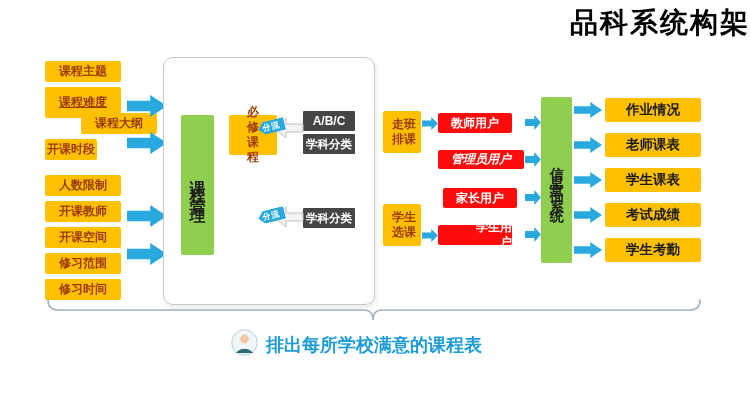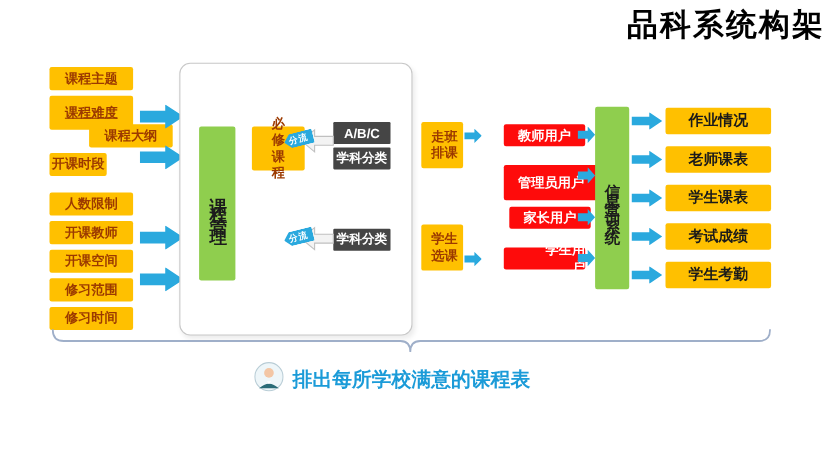--- a/index.html
+++ b/index.html
@@ -8,21 +8,21 @@
     font-family:"Liberation Sans","DejaVu Sans",sans-serif; overflow:hidden;
   }
   .abs { position:absolute; }
   .box {
     position:absolute; display:flex; align-items:center; justify-content:center;
     text-align:right; font-weight:bold; box-sizing:border-box; border-radius:2px;
     line-height:1.25;
   }
   .yb  { background:#FFC000; color:#9C3A00; font-size:12px; }
   .out { background:#FFC000; color:#1a1a1a; font-size:13.5px; }
-  .rb  { background:#FE0B0B; color:#ffffff; font-size:12px;margin-left:20px; }
+  .rb  { background:#FE0B0B; color:#ffffff; font-size:12px; }
   .db  { background:#454545; color:#ffffff; font-size:12px; border-radius:1px; }
   .gv  {
     background:#8FCE4E; color:#1c1c1c; writing-mode:vertical-lr;
     display:flex; align-items:center; justify-content:center;
   }
   .arrow-r {
     position:absolute; background:#2AA9DE;
     clip-path:polygon(0 26%, 58% 26%, 58% 0, 100% 50%, 58% 100%, 58% 74%, 0 74%);
   }
   .split-tag {
@@ -85,21 +85,21 @@
   <div class="split-tag" style="left:258px; top:209px;">分流</div>
   <div class="box db" style="left:303px; top:208px; width:52px; height:20px; font-size:11.5px;">学科分类</div>
 
   <div class="box yb" style="left:383px; top:111px; width:38px; height:42px; padding:0 5px;">走班排课</div>
   <div class="box yb" style="left:383px; top:204px; width:38px; height:42px; padding:0 5px;">学生选课</div>
 
   <div class="arrow-r" style="left:422px; top:117px; width:16px; height:13px;"></div>
   <div class="arrow-r" style="left:422px; top:229px; width:16px; height:13px;"></div>
 
   <div class="box rb" style="left:438px; top:113px; width:74px; height:20px;">教师用户</div>
-  <div class="box rb" style="left:438px; top:150px; width:86px; height:32px;">管理员用户</div>
+  <div class="box rb" style="left:438px; top:150px; width:86px; height:19px;font-style:italic;">管理员用户</div>
   <div class="box rb" style="left:443px; top:188px; width:74px; height:20px;">家长用户</div>
   <div class="box rb" style="left:438px; top:225px; width:74px; height:20px;padding-left:36px;">学生用户</div>
 
   <div class="arrow-r" style="left:525px; top:115px; width:16px; height:15px;"></div>
   <div class="arrow-r" style="left:525px; top:152px; width:16px; height:15px;"></div>
   <div class="arrow-r" style="left:525px; top:190px; width:16px; height:15px;"></div>
   <div class="arrow-r" style="left:525px; top:227px; width:16px; height:15px;"></div>
 
   <div class="box gv" style="left:541px; top:97px; width:31px; height:166px; font-size:14px; letter-spacing:8px;">信息查询系统</div>
 

